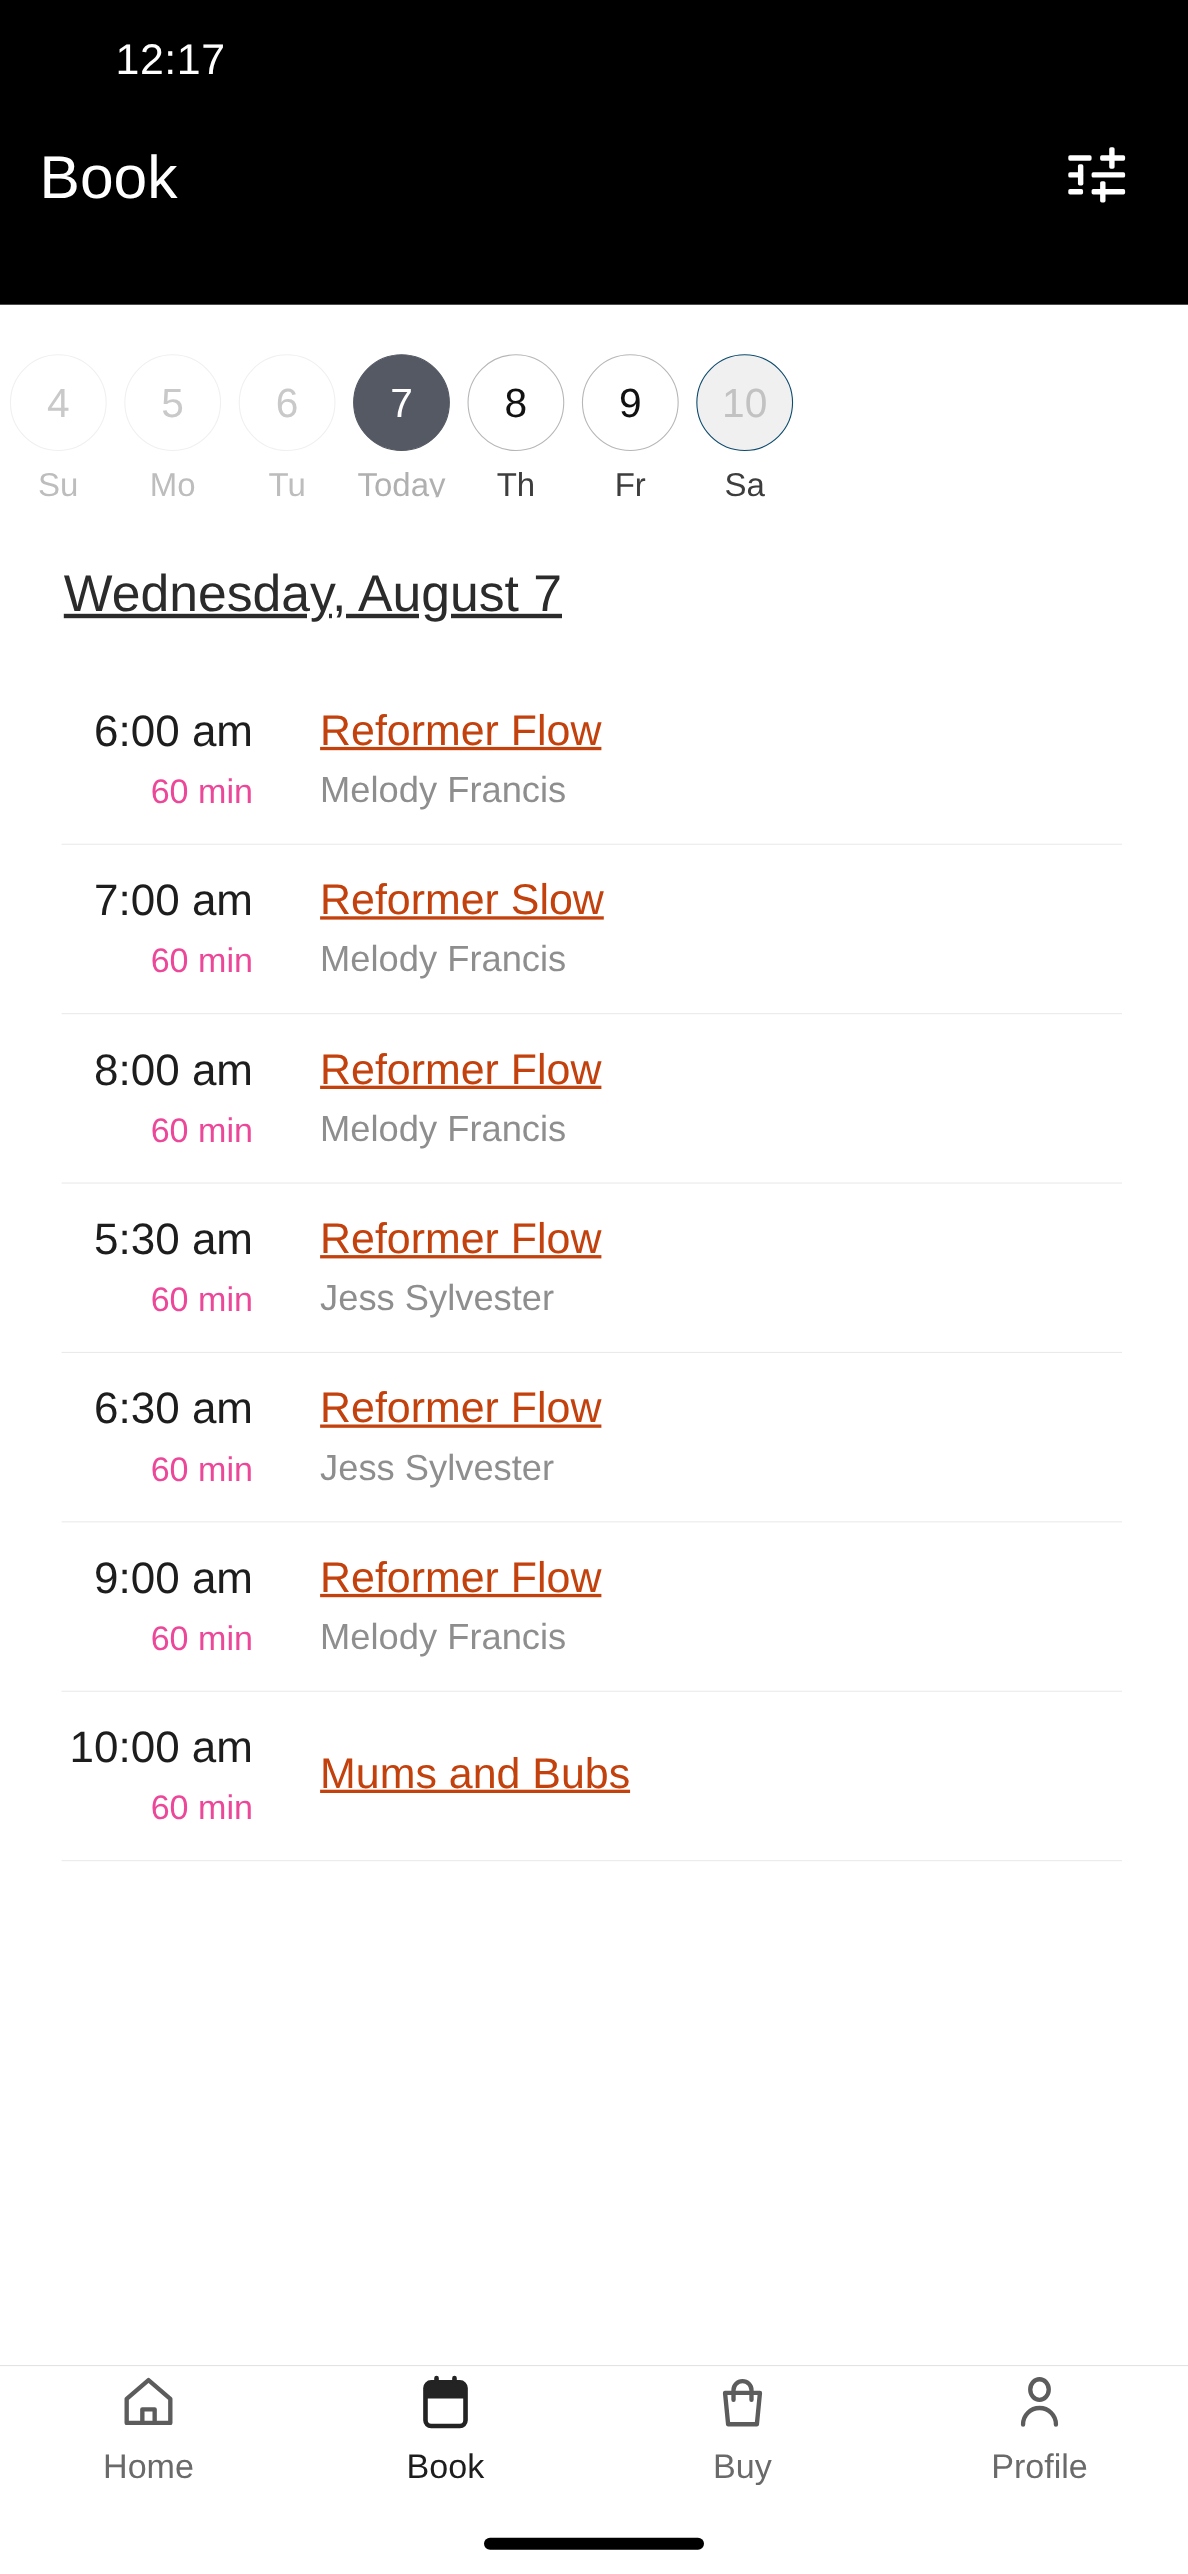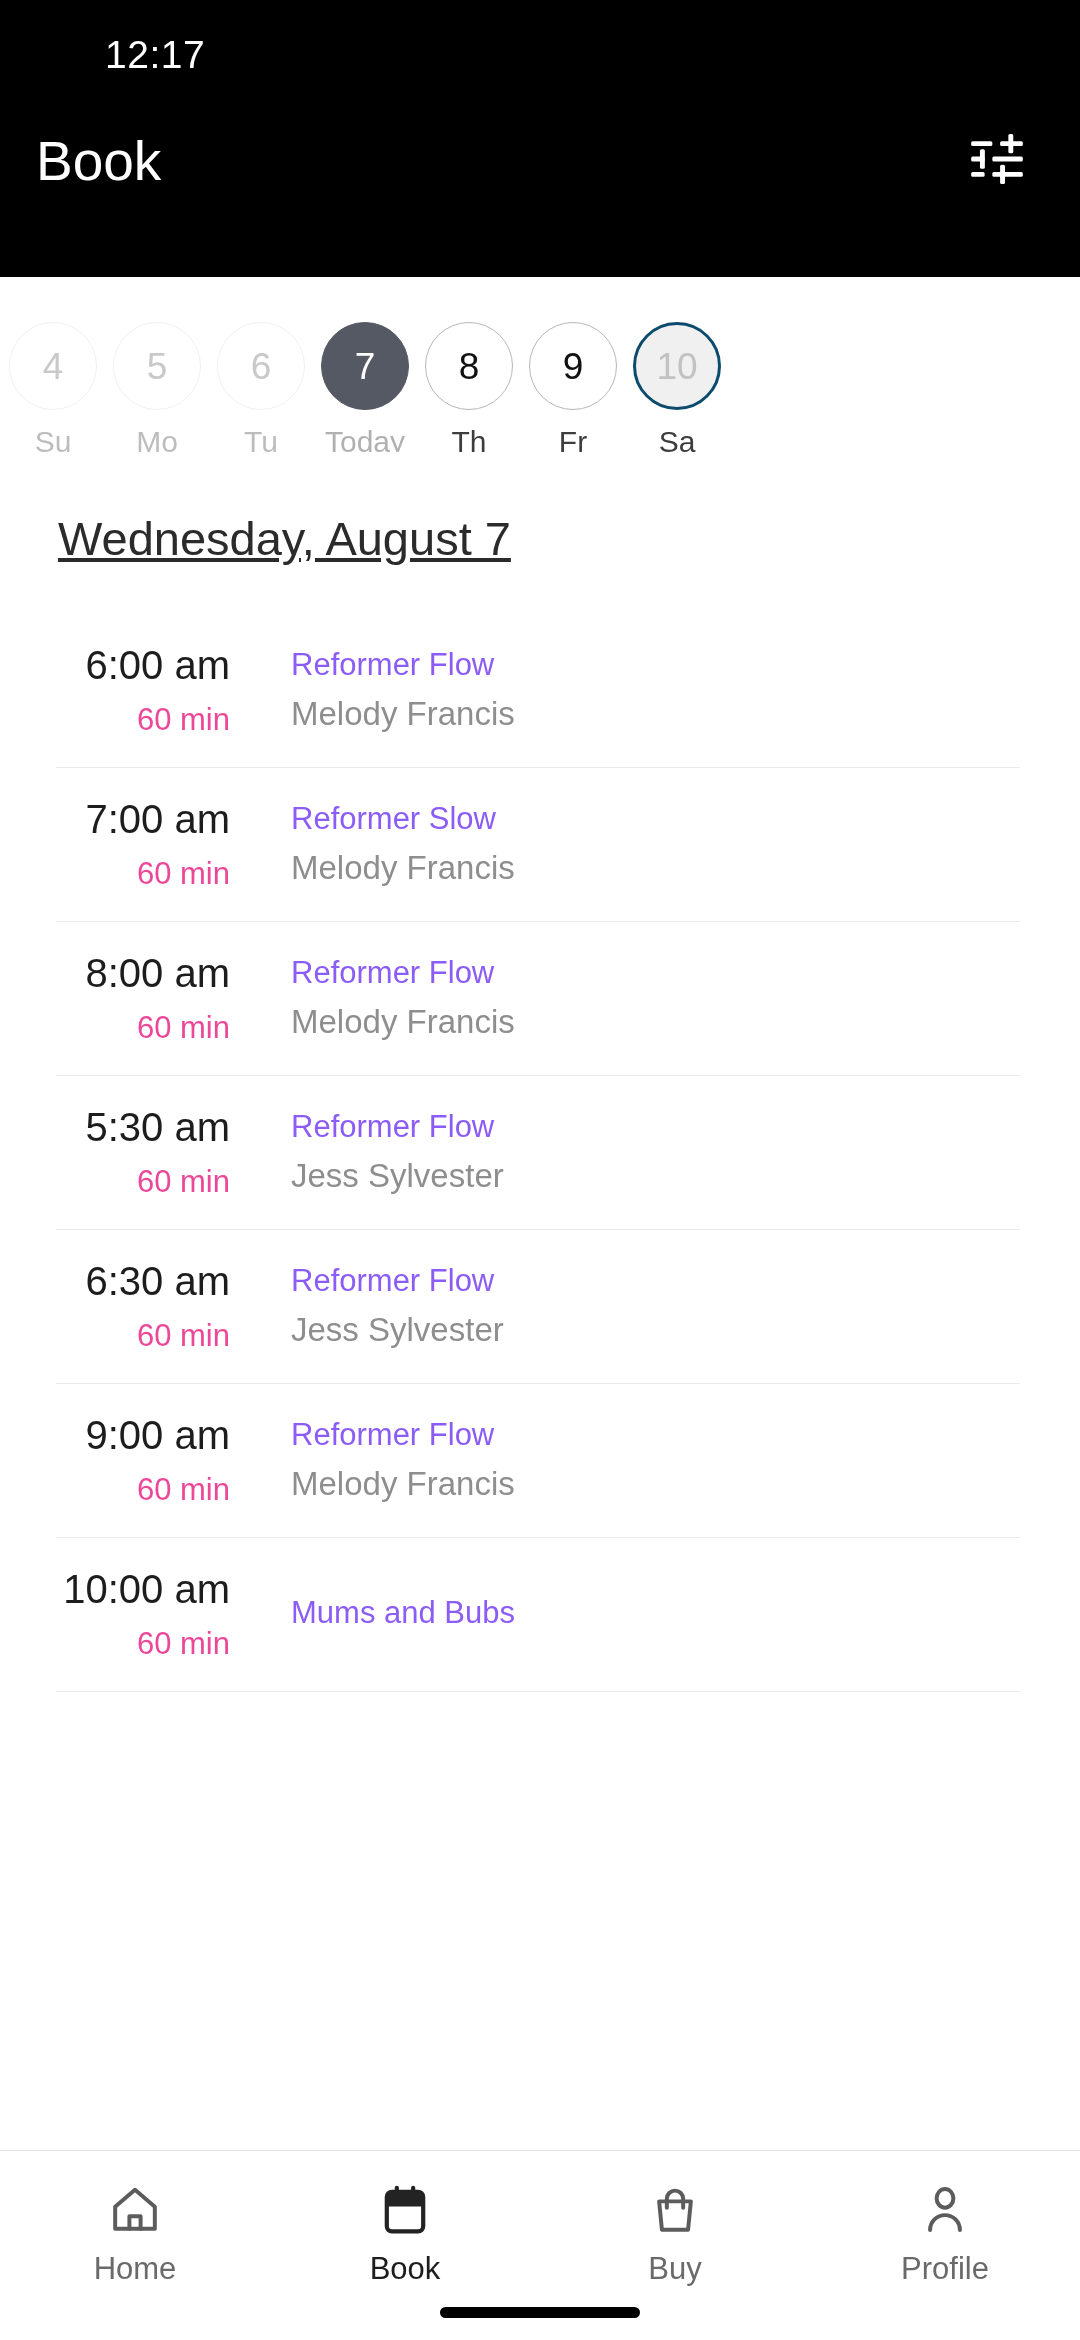--- a/index.html
+++ b/index.html
@@ -95,21 +95,21 @@
     color: #ffffff;
     border: 1px solid #545963;
   }
   .date-circle.available {
     border: 1px solid #b7b7b7;
     background: #ffffff;
     color: #111111;
   }
   .date-circle.faded {
     background: #f0f0f0;
-    border: 3px solid #0c4a6e;
+    border: 1px solid #0c4a6e;
     color: #c2c2c2;
   }
   .date-label {
     margin-top: 17px;
     font-size: 30px;
     line-height: 1;
   }
   .date-label.dim { color: #bdbdbd; }
   .date-label.mid { color: #b0b0b0; }
   .date-label.strong { color: #3d3d3d; }
@@ -155,39 +155,39 @@
     margin-top: 18px;
     font-size: 31px;
     color: #ec4899;
     line-height: 1;
   }
   .class-info-col {
     flex: 1 1 auto;
     padding-left: 57px;
   }
   .class-name {
-    font-size: 31px;
-    color: #8b5cf6;
+    font-size: 39px;
+    color: #c2410c;
     line-height: 1.05;
+    text-decoration: underline;
   }
   .class-instructor {
     margin-top: 16px;
     font-size: 33px;
     color: #8e8e8e;
     line-height: 1;
   }
 
   
   .bottom-nav {
     flex: 0 0 190px;
     border-top: 1px solid #e3e3e3;
     background: #ffffff;
     display: flex;
     align-items: flex-start;
-    padding-top: 26px;
   }
   .nav-item {
     flex: 1 1 0;
     display: flex;
     flex-direction: column;
     align-items: center;
     cursor: pointer;
   }
   .nav-icon {
     height: 66px;

